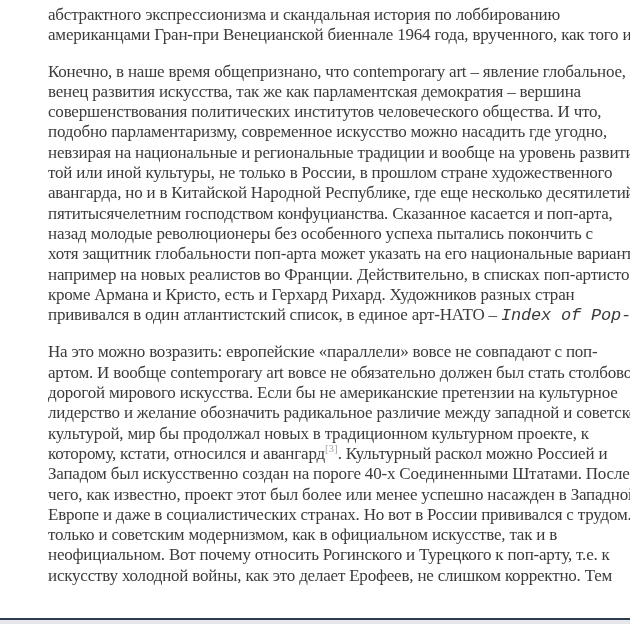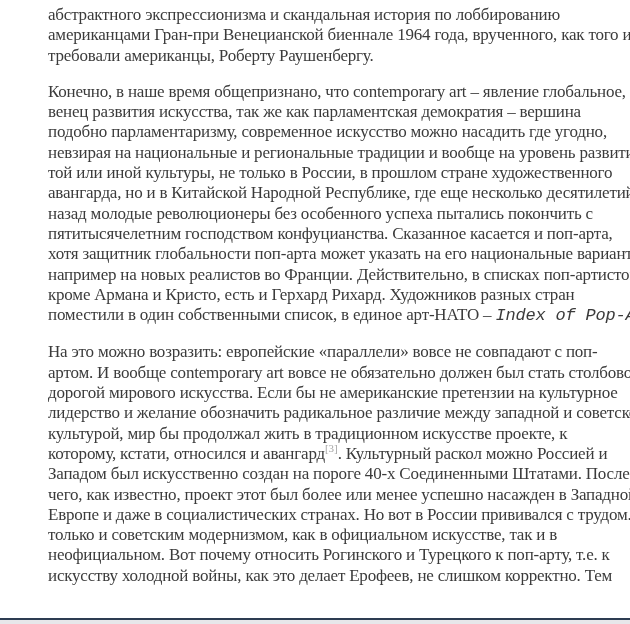--- a/index.html
+++ b/index.html
@@ -51,42 +51,42 @@
   }
 </style>
 </head>
 <body>
 
 <main class="page">
   <article class="article">
       <p class="para">
         <span class="line">абстрактного экспрессионизма и скандальная история по лоббированию</span>
         <span class="line">американцами Гран-при Венецианской биеннале 1964 года, врученного, как того и</span>
-        <span class="line">требовали американцы, Роберту Раушенбергу.</span>
       </p>
       <p class="para">
         <span class="line">Конечно, в наше время общепризнано, что contemporary art – явление глобальное,</span>
         <span class="line">венец развития искусства, так же как парламентская демократия – вершина</span>
+        <span class="line">совершенствования политических институтов человеческого общества. И что,</span>
         <span class="line">подобно парламентаризму, современное искусство можно насадить где угодно,</span>
         <span class="line">невзирая на национальные и региональные традиции и вообще на уровень развития</span>
         <span class="line">той или иной культуры, не только в России, в прошлом стране художественного</span>
         <span class="line">авангарда, но и в Китайской Народной Республике, где еще несколько десятилетий</span>
+        <span class="line">пятитысячелетним господством конфуцианства. Сказанное касается и поп-арта,</span>
         <span class="line">назад молодые революционеры без особенного успеха пытались покончить с</span>
-        <span class="line">пятитысячелетним господством конфуцианства. Сказанное касается и поп-арта,</span>
         <span class="line">хотя защитник глобальности поп-арта может указать на его национальные варианты,</span>
         <span class="line">например на новых реалистов во Франции. Действительно, в списках поп-артистов,</span>
         <span class="line">кроме Армана и Кристо, есть и Герхард Рихард. Художников разных стран</span>
-        <span class="line"><span>поместили в один собственными список, в единое арт-НАТО – </span><span class="it">Index of Pop-Artists</span><sup class="fn">[2]</sup></span>
+        <span class="line"><span>прививался в один атлантистский список, в единое арт-НАТО – </span><span class="it">Index of Pop-Artists</span><sup class="fn">[2]</sup></span>
       </p>
       <p class="para">
         <span class="line">На это можно возразить: европейские «параллели» вовсе не совпадают с поп-</span>
         <span class="line">артом. И вообще contemporary art вовсе не обязательно должен был стать столбовой</span>
         <span class="line">дорогой мирового искусства. Если бы не американские претензии на культурное</span>
         <span class="line">лидерство и желание обозначить радикальное различие между западной и советской</span>
-        <span class="line">культурой, мир бы продолжал жить в традиционном искусстве проекте, к</span>
+        <span class="line">культурой, мир бы продолжал новых в традиционном культурном проекте, к</span>
         <span class="line"><span>которому, кстати, относился и авангард</span><sup class="fn">[3]</sup><span>. Культурный раскол можно Россией и</span></span>
         <span class="line">Западом был искусственно создан на пороге 40-х Соединенными Штатами. После</span>
         <span class="line">чего, как известно, проект этот был более или менее успешно насажден в Западной</span>
         <span class="line">Европе и даже в социалистических странах. Но вот в России прививался с трудом.</span>
         <span class="line">только и советским модернизмом, как в официальном искусстве, так и в</span>
         <span class="line">неофициальном. Вот почему относить Рогинского и Турецкого к поп-арту, т.е. к</span>
         <span class="line">искусству холодной войны, как это делает Ерофеев, не слишком корректно. Тем</span>
       </p>
     </article>
 </main>

